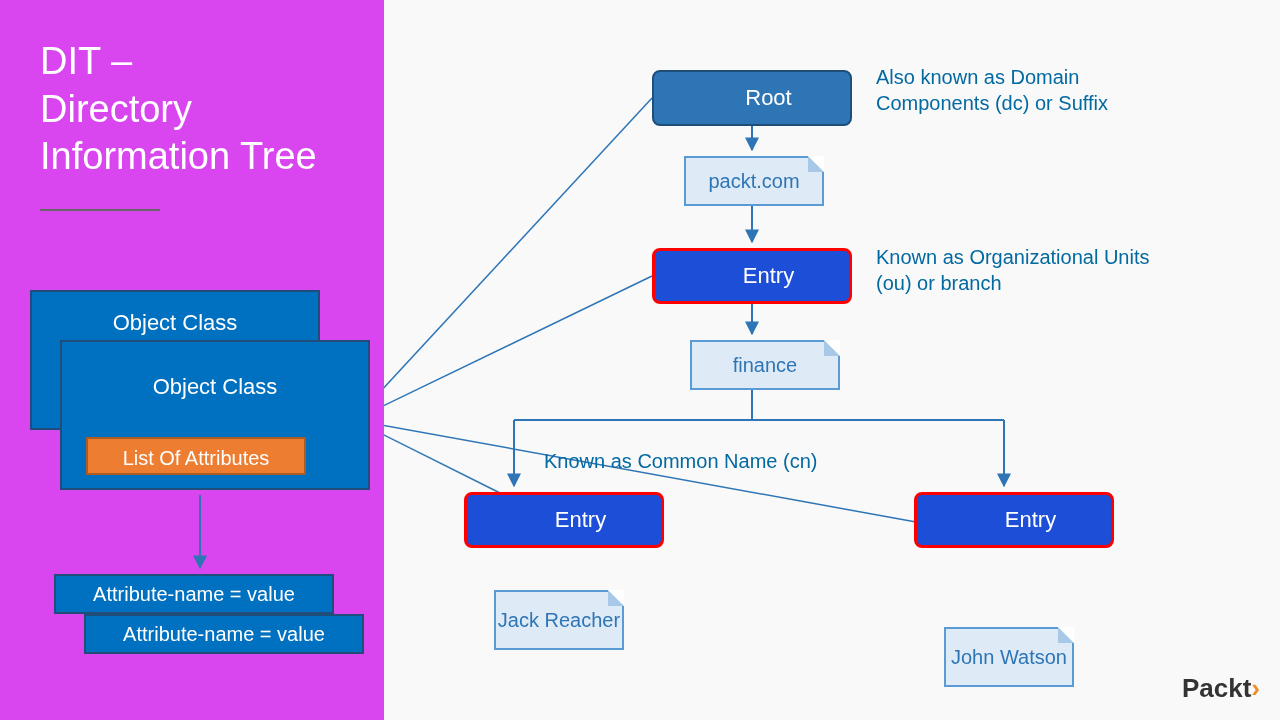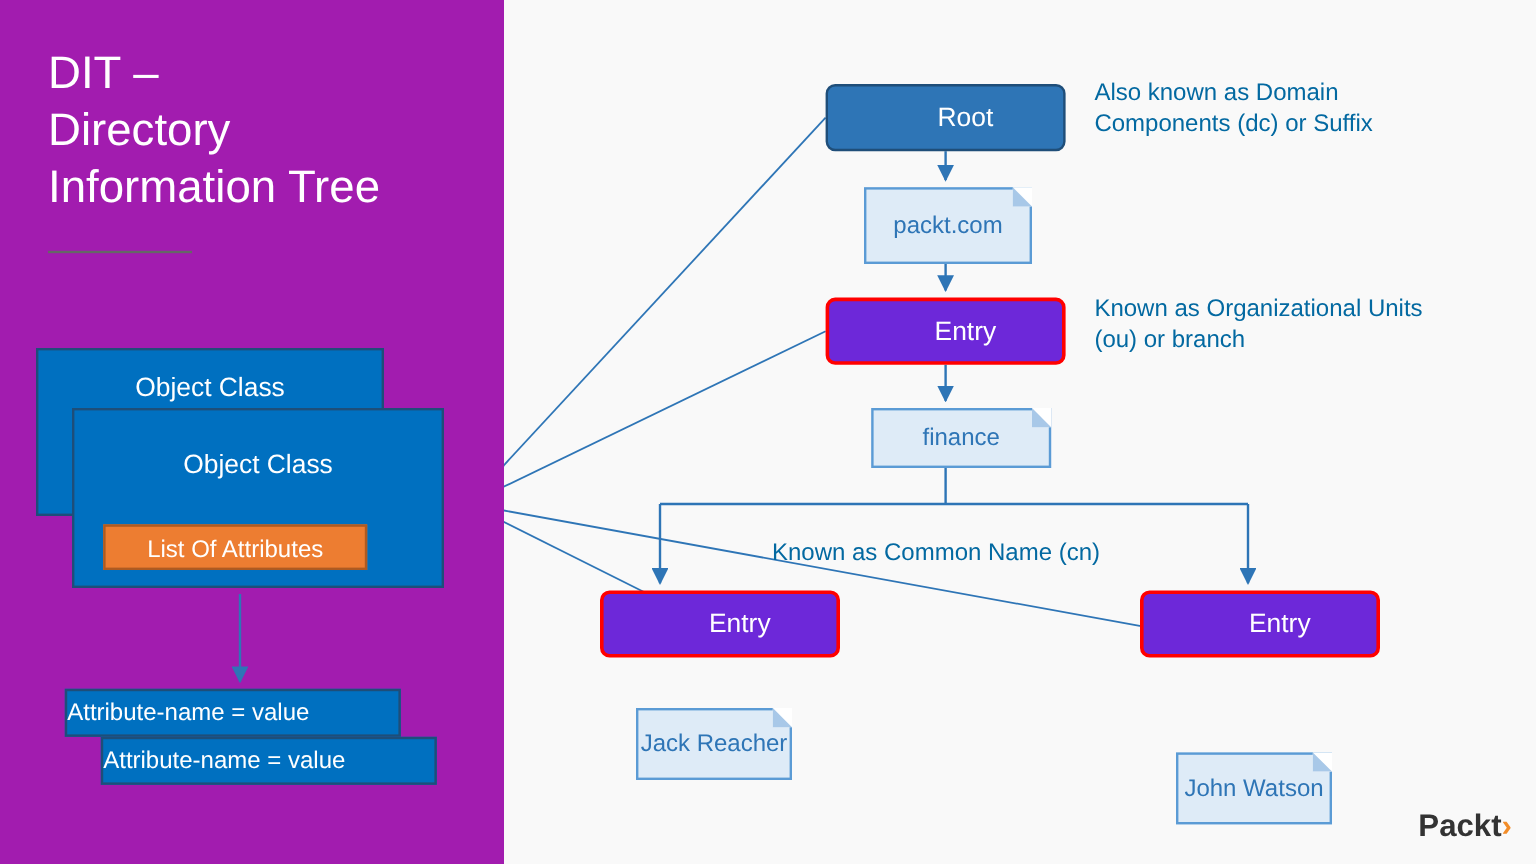--- a/index.html
+++ b/index.html
@@ -6,23 +6,23 @@
   body {
     width: 1280px;
     height: 720px;
     display: flex;
     font-family: "Segoe UI", Arial, sans-serif;
     background: #f9f9f9;
     overflow: hidden;
     position: relative;
   }
   .sidebar {
-    width: 420px;
+    width: 384px;
     height: 720px;
-    background: #a21caf;
+    background: #d946ef;
     padding: 38px 30px 38px 40px;
     position: relative;
     color: #fff;
   }
   .title {
     font-size: 38px;
     font-weight: 400;
     line-height: 1.25;
     color: #fff;
   }
@@ -77,20 +77,21 @@
     top: 574px;
   }
   .attr-box {
     position: absolute;
     width: 280px;
     height: 40px;
     line-height: 36px;
     background: #0070c0;
     border: 2px solid #1e4e79;
     color: #fff;
+    text-align: center;
     font-size: 20px;
   }
   .main {
     flex: 1;
     position: relative;
     height: 720px;
   }
   .node {
     position: absolute;
     border-radius: 8px;
@@ -102,60 +103,60 @@
     padding-left: 33px;
   }
   .root-node {
     left: 268px; top: 70px;
     width: 200px; height: 56px;
     background: #2e75b6;
     border: 2px solid #1f4e79;
     color: #fff;
   }
   .entry-node {
-    background: #6d28d9;
+    background: #1d4ed8;
     border: 3px solid #ff0000;
     color: #fff;
     width: 200px; height: 56px;
   }
   .entry-mid { left: 268px; top: 248px; }
   .entry-left { left: 80px; top: 492px; }
   .entry-right { left: 530px; top: 492px; }
   .tag-node {
     position: absolute;
     background: #deebf7;
     border: 2px solid #5b9bd5;
     color: #2e75b6;
     font-size: 20px;
     display: flex;
     align-items: center;
     justify-content: center;
     text-align: center;
   }
-  .tag-packt  { left: 300px; top: 156px; width: 140px; height: 64px; }
+  .tag-packt  { left: 300px; top: 156px; width: 140px; height: 50px; }
   .tag-finance{ left: 306px; top: 340px; width: 150px; height: 50px; }
   .tag-jack   { left: 110px; top: 590px; width: 130px; height: 60px; line-height:1.2; }
   .tag-john   { left: 560px; top: 590px; width: 130px; height: 60px; line-height:1.2;margin-top:37px; }
   .tag-node::before {
     content: "";
     position: absolute;
     top: -2px; right: -2px;
     width: 0; height: 0;
     border-left: 16px solid #a8c8e8;
     border-top: 16px solid #fff;
   }
   .annot {
     position: absolute;
     font-size: 20px;
     color: #0369a1;
     line-height: 1.3;
   }
   .annot1 { left: 492px; top: 64px; width: 300px; }
   .annot2 { left: 492px; top: 244px; width: 300px; }
-  .annot3 { left: 160px; top: 448px; width: 400px; text-align: center; }
+  .annot3 { left: 160px; top: 448px; width: 400px; }
   svg.arrows {
     position: absolute;
     top: 0; left: 0;
     pointer-events: none;
   }
   .logo {
     position: absolute;
     right: 20px;
     bottom: 16px;
     font-size: 26px;

